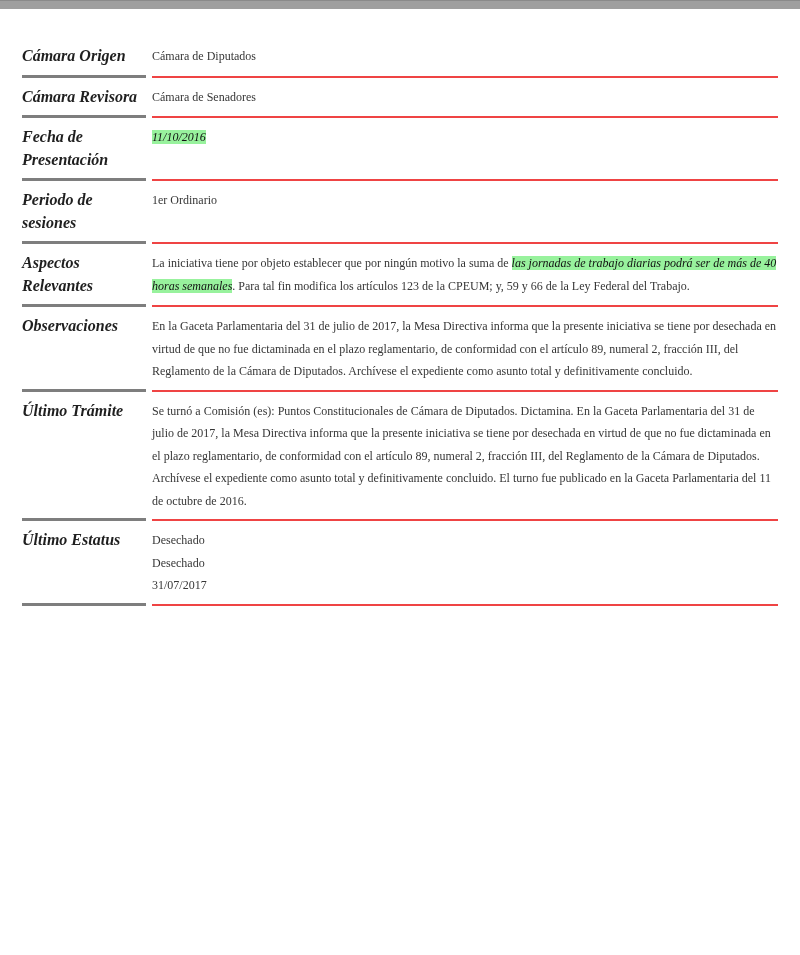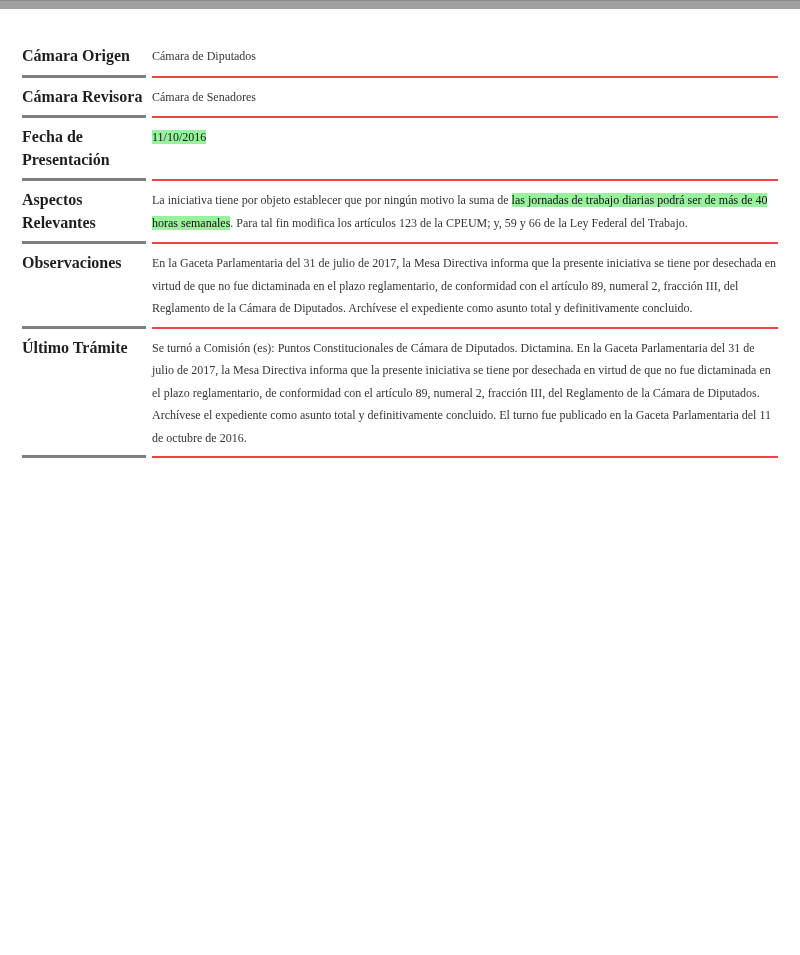--- a/index.html
+++ b/index.html
@@ -31,33 +31,35 @@
   th.label-cell {
     width: 124px;
     text-align: left;
     vertical-align: top;
     font-weight: bold;
     color: #1f1f1f;
     font-size: 16px;
     line-height: 22.5px;
     padding: 8px 0 7px 0;
     border-bottom: 3px solid #7e7e7e;
+    font-style: italic;
   }
   td.value-cell {
     vertical-align: top;
     color: #363636;
     font-size: 12px;
     line-height: 22.5px;
     padding: 8px 0 7px 0;
     border-bottom: 2px solid #ef4444;
     white-space: pre-line;
   }
   td.value-cell .hl {
     background: var(--hl, #98f29d);
     color: #111111;
+    font-style: italic;
   }
 </style>
 </head>
 <body>
 
 <div class="top-bar"></div>
 
 <table class="record-table">
   <tbody>
     <tr>
@@ -66,25 +68,35 @@
     </tr>
     <tr>
       <th class="label-cell">Cámara Revisora</th>
       <td class="value-cell"><span>Cámara de Senadores</span></td>
     </tr>
     <tr>
       <th class="label-cell">Fecha de Presentación</th>
       <td class="value-cell"><span class="hl">11/10/2016</span></td>
     </tr>
     <tr>
+      <th class="label-cell">Periodo de sesiones</th>
+      <td class="value-cell"><span>1er Ordinario</span></td>
+    </tr>
+    <tr>
       <th class="label-cell">Aspectos Relevantes</th>
       <td class="value-cell"><span>La iniciativa tiene por objeto establecer que por ningún motivo la suma de </span><span class="hl">las jornadas de trabajo diarias podrá ser de más de 40 horas semanales</span><span>. Para tal fin modifica los artículos 123 de la CPEUM; y, 59 y 66 de la Ley Federal del Trabajo.</span></td>
     </tr>
     <tr>
       <th class="label-cell">Observaciones</th>
       <td class="value-cell"><span>En la Gaceta Parlamentaria del 31 de julio de 2017, la Mesa Directiva informa que la presente iniciativa se tiene por desechada en virtud de que no fue dictaminada en el plazo reglamentario, de conformidad con el artículo 89, numeral 2, fracción III, del Reglamento de la Cámara de Diputados. Archívese el expediente como asunto total y definitivamente concluido.</span></td>
     </tr>
     <tr>
       <th class="label-cell">Último Trámite</th>
       <td class="value-cell"><span>Se turnó a Comisión (es): Puntos Constitucionales de Cámara de Diputados. Dictamina. En la Gaceta Parlamentaria del 31 de julio de 2017, la Mesa Directiva informa que la presente iniciativa se tiene por desechada en virtud de que no fue dictaminada en el plazo reglamentario, de conformidad con el artículo 89, numeral 2, fracción III, del Reglamento de la Cámara de Diputados. Archívese el expediente como asunto total y definitivamente concluido. El turno fue publicado en la Gaceta Parlamentaria del 11 de octubre de 2016.</span></td>
     </tr>
+    <tr>
+      <th class="label-cell">Último Estatus</th>
+      <td class="value-cell"><span>Desechado
+Desechado
+31/07/2017</span></td>
+    </tr>
   </tbody>
 </table>
 
 </body></html>

